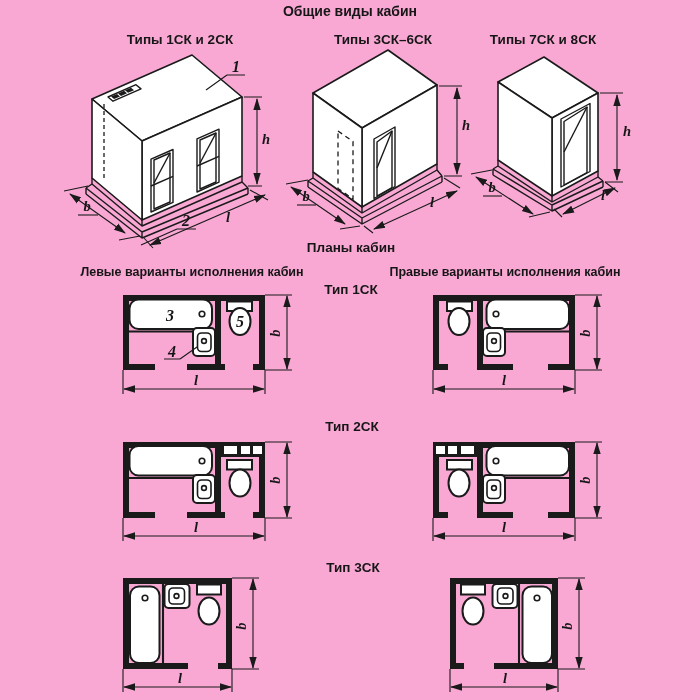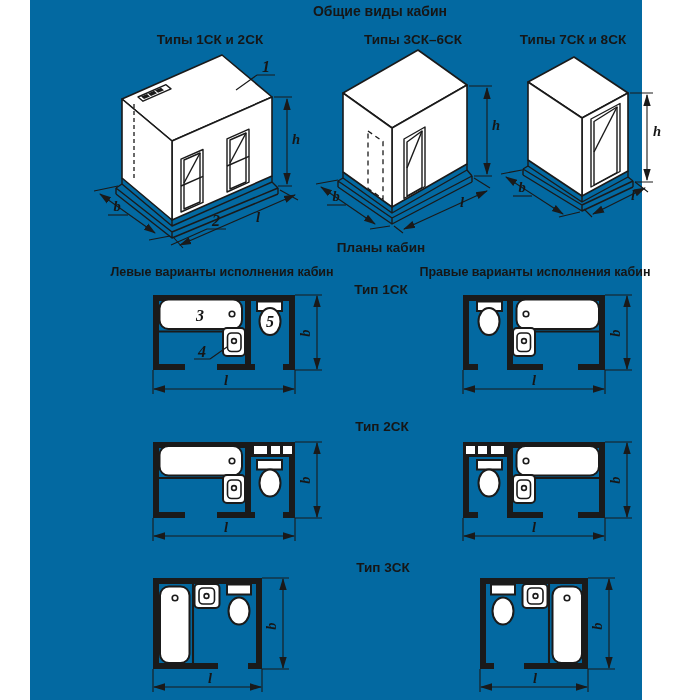--- a/index.html
+++ b/index.html
@@ -1,16 +1,16 @@
 <!DOCTYPE html>
 <html><head>
 <meta charset="utf-8">
 <style>
   html,body{margin:0;padding:0;background:#fff;}
-  #stage{position:relative;width:612px;height:700px;background:#0369a1;font-family:"Liberation Sans",sans-serif;margin-left:30px;}
+  #stage{position:relative;width:700px;height:700px;background:#f9a8d4;font-family:"Liberation Sans",sans-serif;}
   svg{display:block;}
   .ln{stroke:#1a1a1a;stroke-width:1.6;fill:#ffffff;stroke-linejoin:round;}
   .ln2{stroke:#1a1a1a;stroke-width:1.4;fill:none;stroke-linejoin:round;}
   .thick{stroke:#1a1a1a;stroke-width:2.1;fill:#ffffff;}
   .wall{fill:#1a1a1a;stroke:none;}
   .white{fill:#ffffff;stroke:none;}
   .fix{stroke:#1a1a1a;stroke-width:2;fill:#ffffff;}
   .fixthin{stroke:#1a1a1a;stroke-width:1.6;fill:#ffffff;}
   .dim{stroke:#1a1a1a;stroke-width:1.1;fill:none;}
   .ext{stroke:#1a1a1a;stroke-width:1.1;fill:none;}

